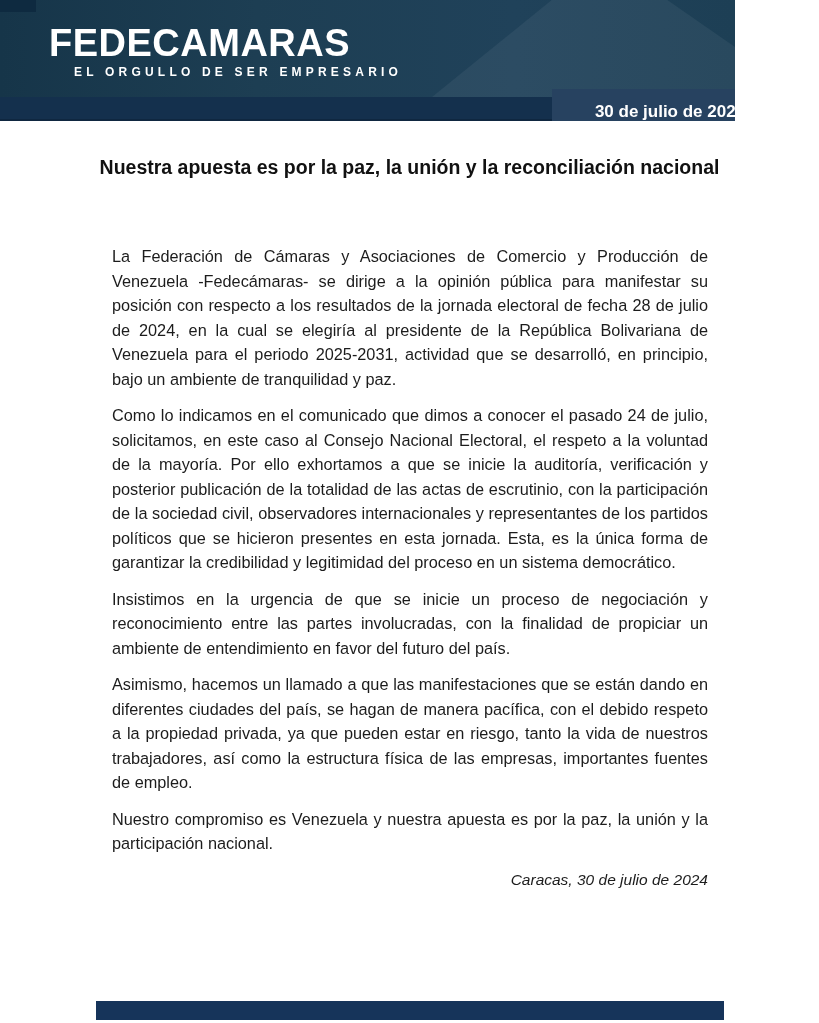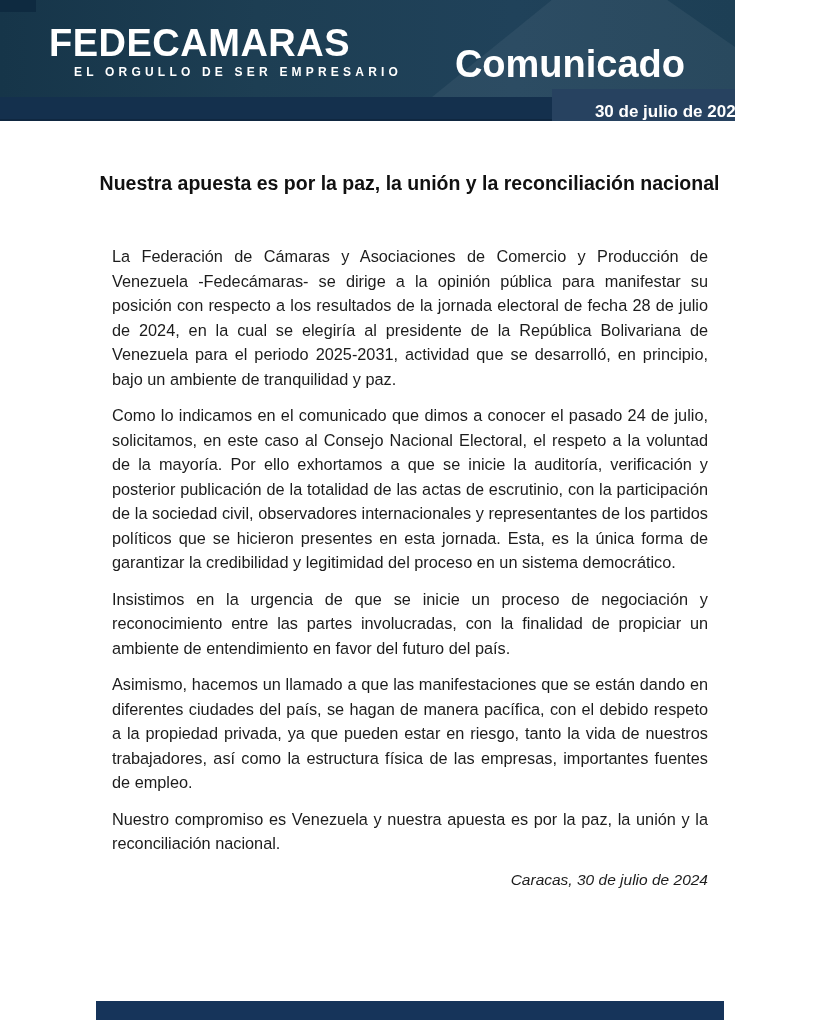--- a/index.html
+++ b/index.html
@@ -36,21 +36,21 @@
     font-size:38px;font-weight:bold;line-height:44px;white-space:nowrap;
   }
   .date-box{
     position:absolute;left:552px;top:89px;width:236px;height:33px;
     background:#274260;z-index:3;
     display:flex;align-items:flex-end;justify-content:center;
   }
   .date-box span{color:#ffffff;font-size:17px;font-weight:bold;white-space:nowrap;}
   
   .doc-title{
-    position:absolute;left:0;top:172px;width:819px;margin:0;
+    position:absolute;left:0;top:156px;width:819px;margin:0;
     text-align:center;font-size:19.5px;font-weight:bold;color:#111111;
   }
   .doc-body{
     position:absolute;left:112px;top:244px;width:596px;
     font-size:16.3px;line-height:24.5px;color:#1c1c1c;
   }
   .doc-body p{margin:0 0 12px 0;text-align:justify;}
   .doc-body p.signoff{
     margin-top:3px;font-style:italic;font-size:15.5px;text-align:right;
   }
@@ -67,34 +67,33 @@
   <header class="header">
     <div class="corner-sq"></div>
     <div class="watermark"></div>
     <div class="band"></div>
 
     <div class="logo">
       <div class="logo-name">FEDECAMARAS</div>
       <div class="logo-tagline">EL ORGULLO DE SER EMPRESARIO</div>
     </div>
 
-    <div class="doc-type">Comunicado</div>
 
     <div class="date-box">
       <span>30 de julio de 2024</span>
     </div>
 
   </header>
 
   <h1 class="doc-title">Nuestra apuesta es por la paz, la unión y la reconciliación nacional</h1>
 
   <main class="doc-body">
     <p>La Federación de Cámaras y Asociaciones de Comercio y Producción de Venezuela -Fedecámaras- se dirige a la opinión pública para manifestar su posición con respecto a los resultados de la jornada electoral de fecha 28 de julio de 2024, en la cual se elegiría al presidente de la República Bolivariana de Venezuela para el periodo 2025-2031, actividad que se desarrolló, en principio, bajo un ambiente de tranquilidad y paz.</p>
     <p>Como lo indicamos en el comunicado que dimos a conocer el pasado 24 de julio, solicitamos, en este caso al Consejo Nacional Electoral, el respeto a la voluntad de la mayoría. Por ello exhortamos a que se inicie la auditoría, verificación y posterior publicación de la totalidad de las actas de escrutinio, con la participación de la sociedad civil, observadores internacionales y representantes de los partidos políticos que se hicieron presentes en esta jornada. Esta, es la única forma de garantizar la credibilidad y legitimidad del proceso en un sistema democrático.</p>
     <p>Insistimos en la urgencia de que se inicie un proceso de negociación y reconocimiento entre las partes involucradas, con la finalidad de propiciar un ambiente de entendimiento en favor del futuro del país.</p>
     <p>Asimismo, hacemos un llamado a que las manifestaciones que se están dando en diferentes ciudades del país, se hagan de manera pacífica, con el debido respeto a la propiedad privada, ya que pueden estar en riesgo, tanto la vida de nuestros trabajadores, así como la estructura física de las empresas, importantes fuentes de empleo.</p>
-    <p>Nuestro compromiso es Venezuela y nuestra apuesta es por la paz, la unión y la reconciliación nacional.</p>
+    <p>Nuestro compromiso es Venezuela y nuestra apuesta es por la paz, la unión y la participación nacional.</p>
     <p class="signoff">Caracas, 30 de julio de 2024</p>
   </main>
 
   <div class="footer-bar"></div>
 
 </div>
 
 </body></html>

